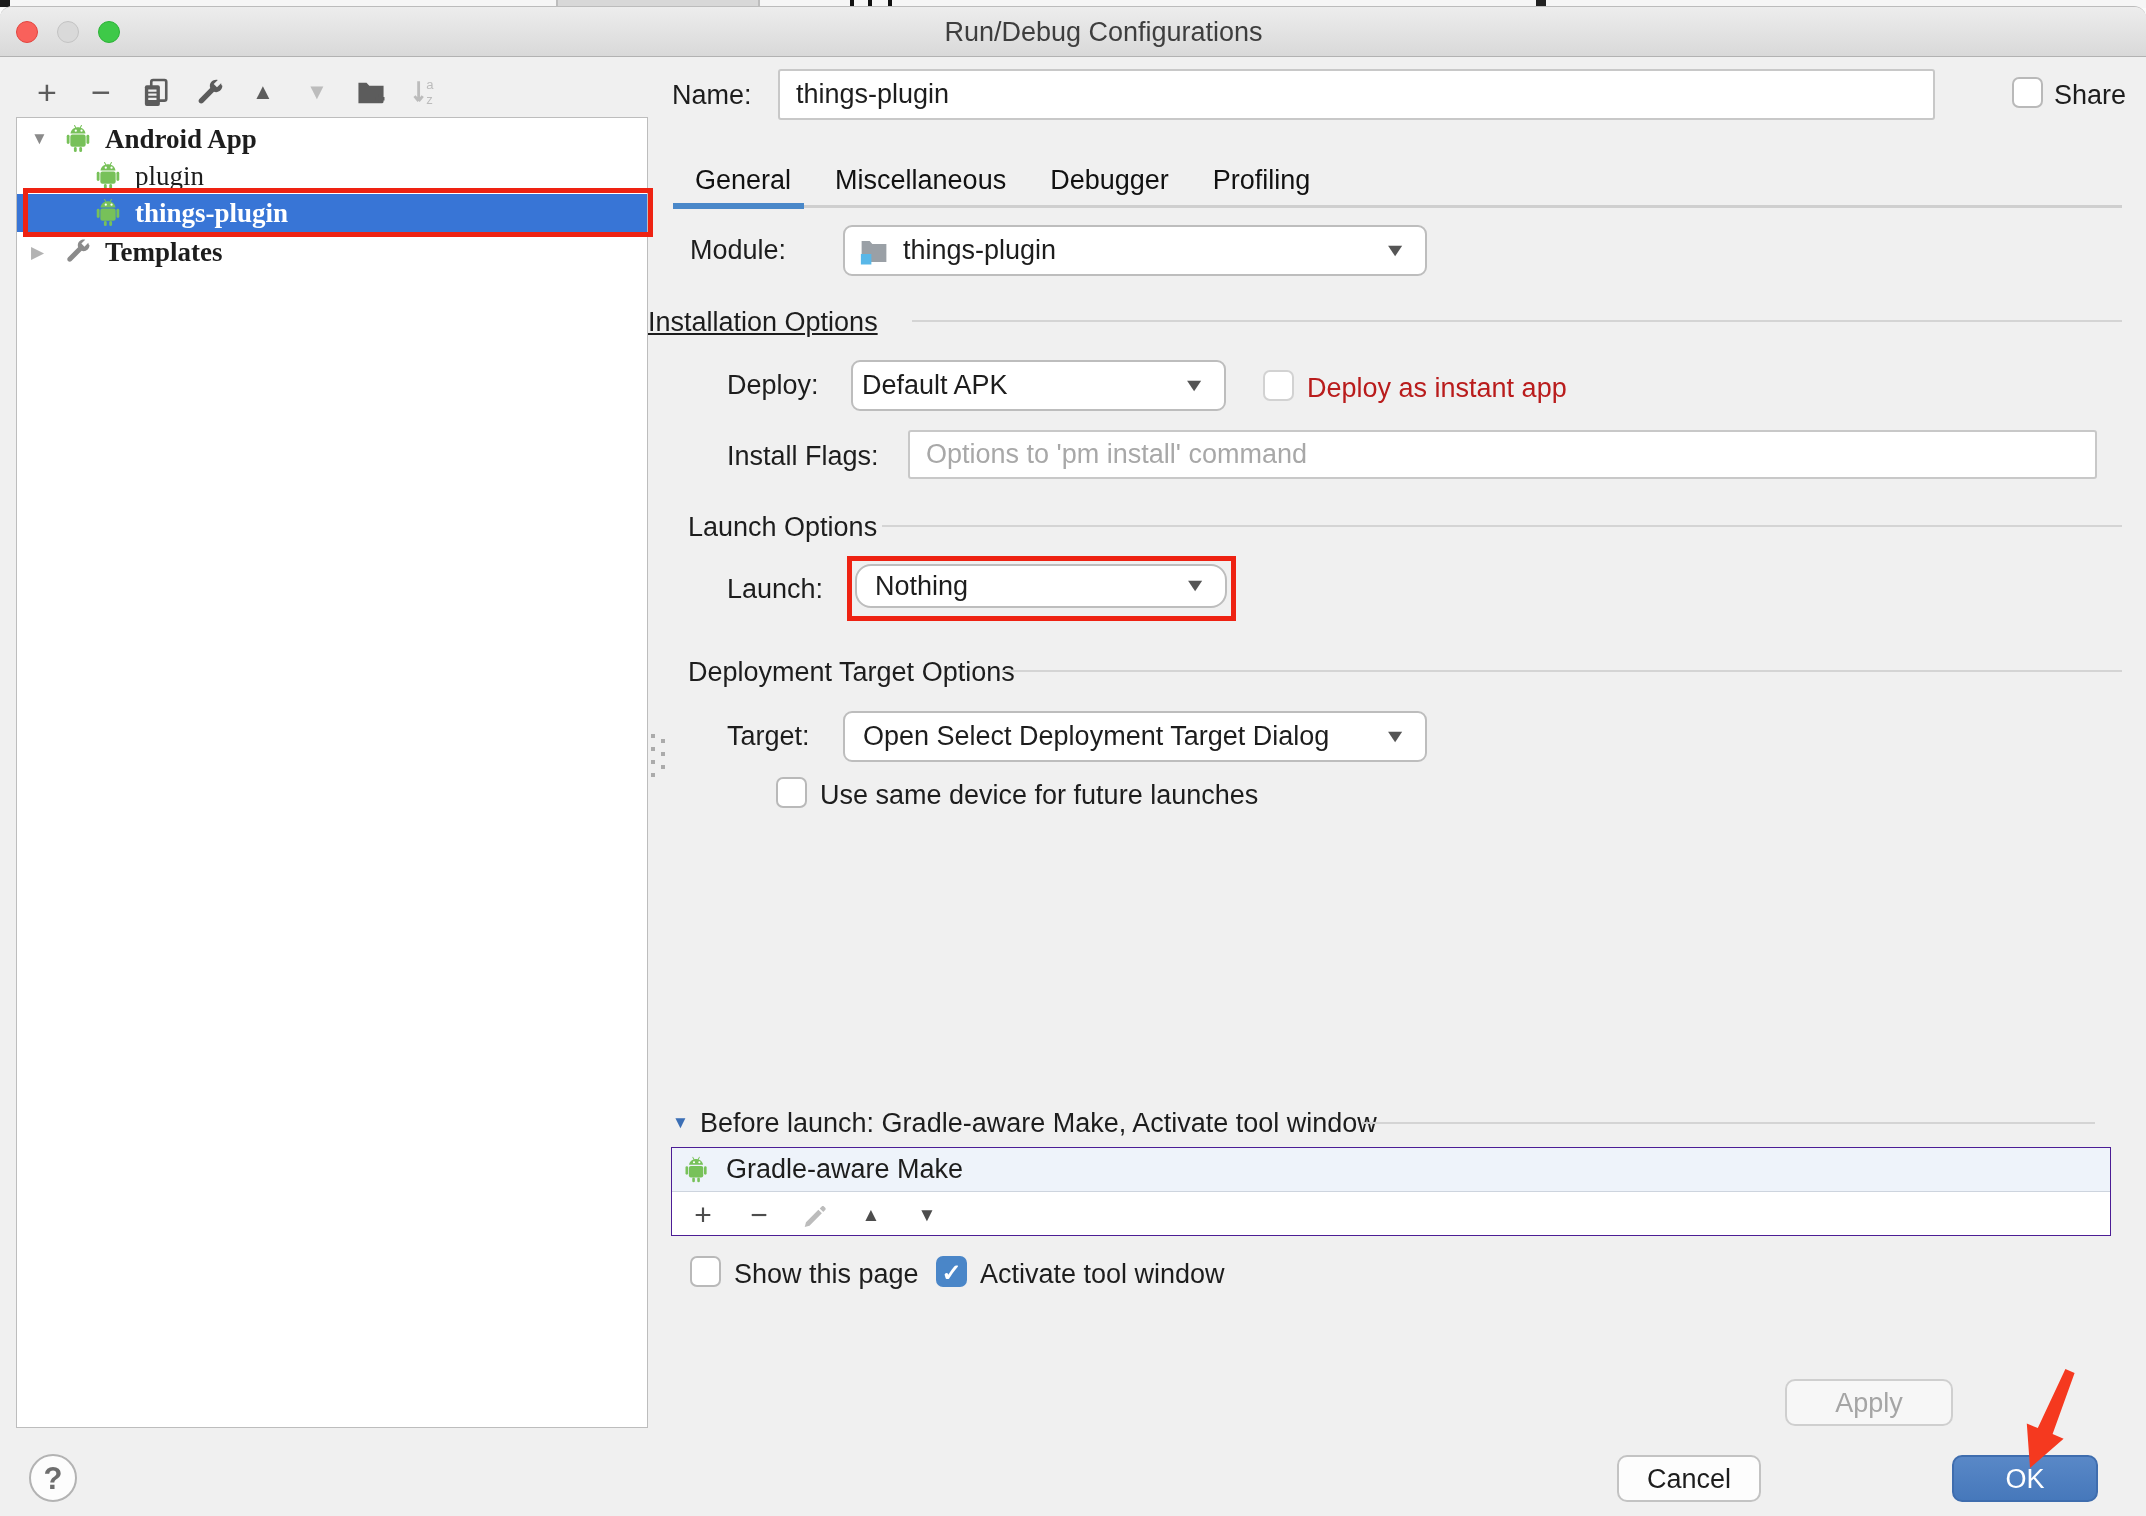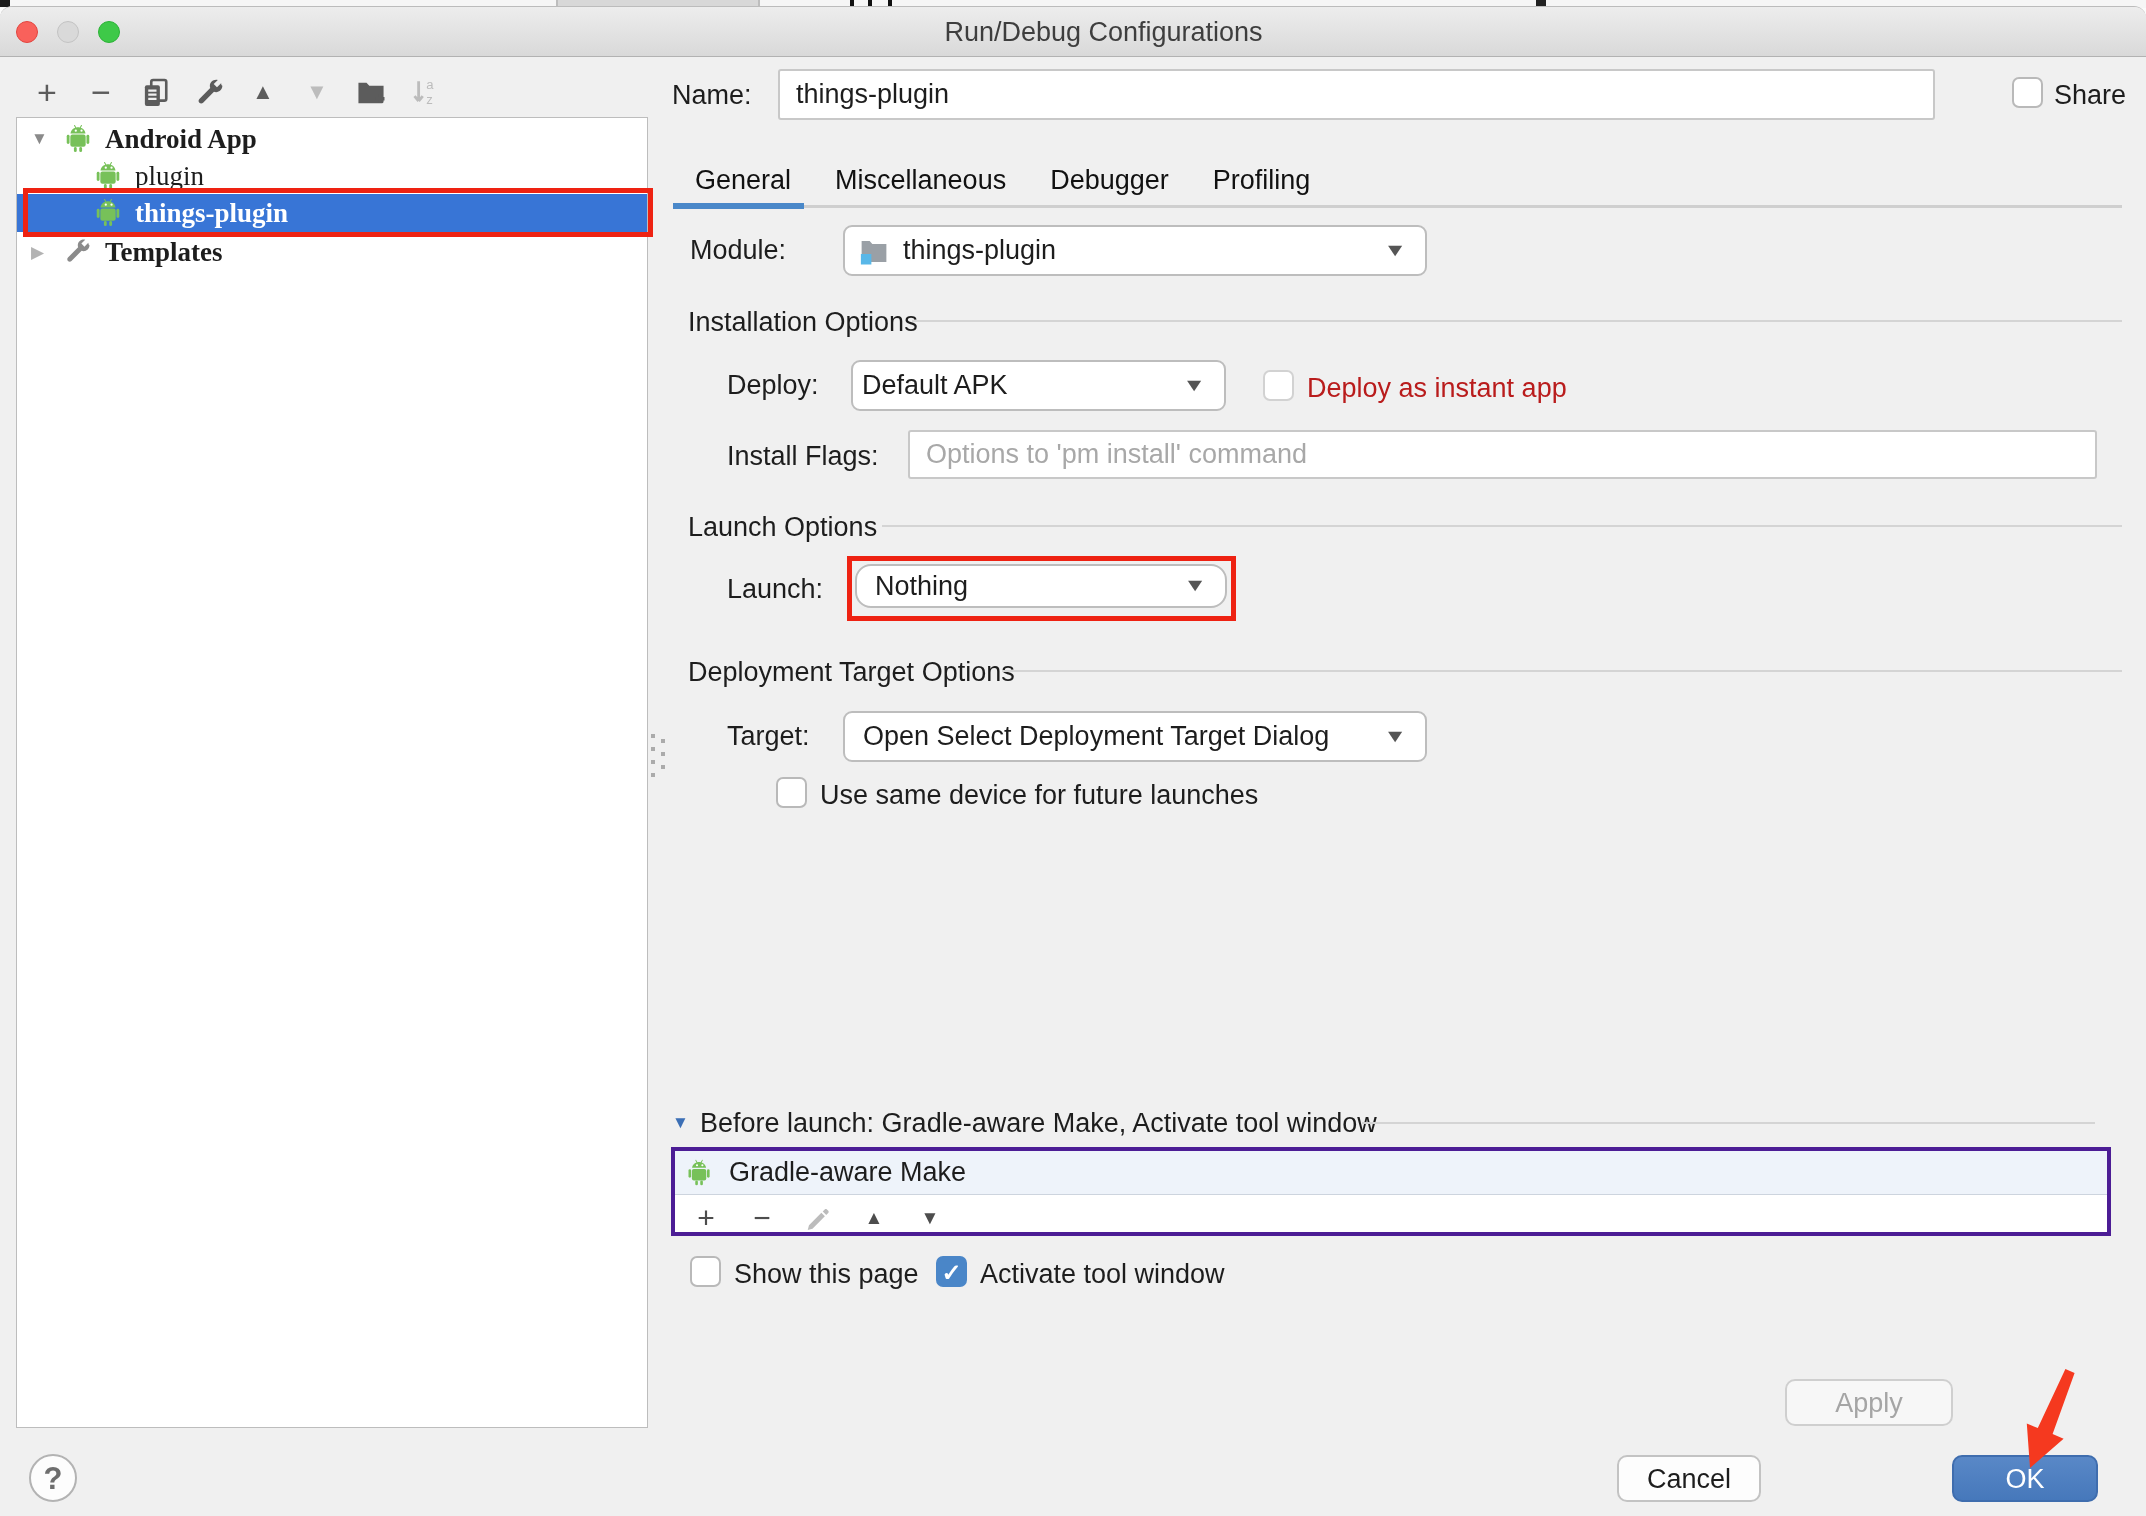--- a/index.html
+++ b/index.html
@@ -72,21 +72,21 @@
                       font-size:24px; line-height:29px; font-weight:bold; }
 
   .tabs { position:absolute; left:673px; top:150px; display:flex; }
   .tab { padding:0 22px; height:46px; line-height:46px; font-size:27px; color:#111; }
   .tab-underline-gray { position:absolute; left:673px; top:198px; width:1449px; height:3px; background:#cfcfcf; }
   .tab-underline-blue { position:absolute; left:673px; top:196px; width:131px; height:6px; background:#4a88c9; }
 
   .section-line { position:absolute; height:2px; background:#d4d4d4; }
 
   
-  .bl-box { position:absolute; left:671px; top:1140px; width:1440px; height:89px; background:#ffffff; border:4px solid #4c1d95; }
+  .bl-box { position:absolute; left:671px; top:1140px; width:1440px; height:89px; background:#ffffff; border:1px solid #4c1d95; }
   .bl-row { position:absolute; left:0; top:0; width:100%; height:44px; background:#eef3fa; border-bottom:1px solid #cdd4de;
             display:flex; align-items:center; }
   .bl-row .t-icon { width:30px; height:30px; margin-left:10px; }
   .bl-row .bl-label { font-size:27px; margin-left:14px; }
   .bl-toolbar { position:absolute; left:16px; top:48px; display:flex; gap:26px; align-items:center; height:38px; }
   .bl-toolbar .tbi { width:30px; height:34px; display:flex; align-items:center; justify-content:center; color:#4d4d4d; }
 
   
   .btn { position:absolute; height:47px; border-radius:10px; font-size:27px; text-align:center; line-height:44px;
          background:#fdfdfd; border:2px solid #c3c3c3; color:#1d1d1d; }
@@ -254,21 +254,21 @@
 
     <span class="abs lbl" style="left:690px; top:228px;">Module:</span>
     <div class="dropdown" style="left:843px; top:218px; width:584px; height:51px;">
       <svg class="dd-icon" viewBox="0 0 16 16">
           <use href="#modfolder"></use>
         </svg>
       <span class="dd-text">things-plugin</span>
       <span class="dd-caret">▼</span>
     </div>
 
-    <span class="abs lbl" style="left:688px; top:300px;">Installation Options</span>
+    <span class="abs lbl" style="left:648px; top:300px;text-decoration:underline;">Installation Options</span>
     <div class="section-line" style="left:912px; top:313px; width:1210px;"></div>
 
     <span class="abs lbl" style="left:727px; top:363px;">Deploy:</span>
     <div class="dropdown" style="left:851px; top:353px; width:375px; height:51px;">
       <span class="dd-text" style="margin-left:9px">Default APK</span>
       <span class="dd-caret">▼</span>
     </div>
     <span class="checkbox disabled" style="left:1263px; top:363px;"></span>
     <span class="abs lbl lbl-gray" style="left:1307px; top:366px;">Deploy as instant app</span>
 

